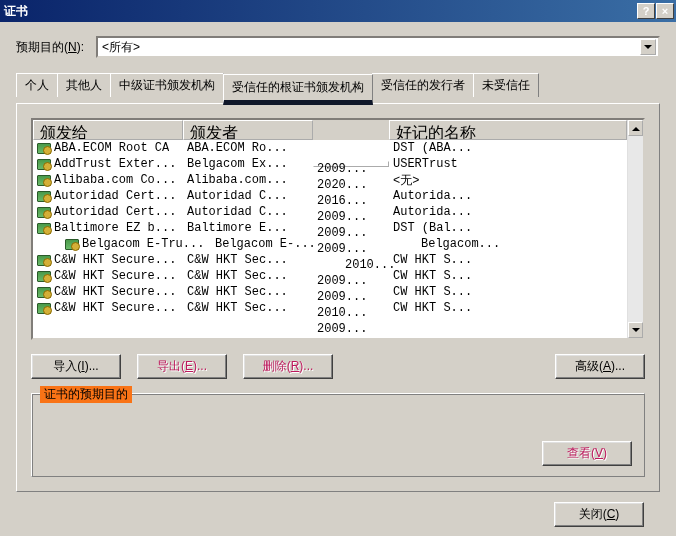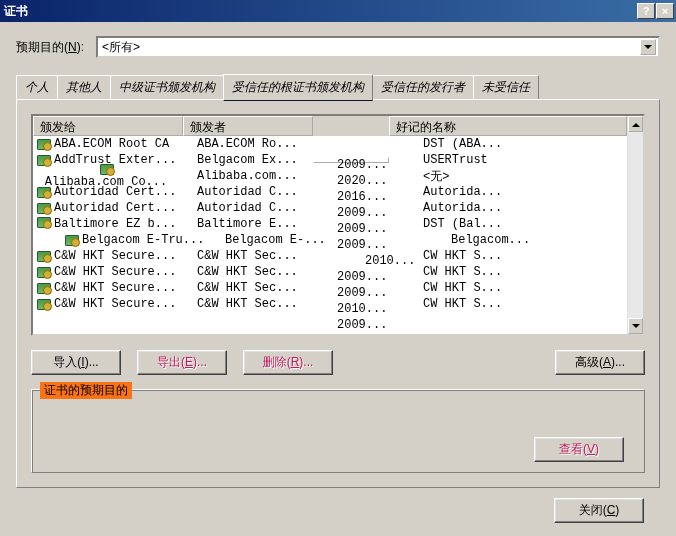--- a/index.html
+++ b/index.html
@@ -44,38 +44,38 @@
 }
 .purpose-select-text { flex: 1; }
 .purpose-select-btn {
   width: 16px; height: 16px;
   background: #d4d0c8;
   border: 1px outset #fff;
   display: flex; align-items: center; justify-content: center;
 }
 .purpose-select-btn::after { content: ""; border: 4px solid transparent; border-top-color: #000; margin-top: 4px; }
 
-.tabs { display: flex; align-items: center; position: relative; z-index: 2; font-style: italic; }
+.tabs { display: flex; align-items: flex-start; position: relative; z-index: 2; }
 .tab {
   background: #d4d0c8;
   border: 1px solid #808080;
   border-bottom: none;
   border-top-color: #fff; border-left-color: #fff;
   padding: 3px 8px;
   margin-right: -1px;
   font-size: 12px;
   white-space: nowrap;
   position: relative;
   top: 1px;
 }
 .tab.active {
   padding: 4px 8px 4px 8px;
   top: 2px;
   z-index: 3;
-  border-bottom: 1px solid #0f172a;
+  border-bottom: 5px solid #0f172a;
 }
 .tab-panel {
   border: 1px solid #808080;
   border-top-color: #fff; border-left-color: #fff;
   padding: 14px;
   position: relative;
   z-index: 1;
 }
 .listview {
   background: #fff;
@@ -94,29 +94,29 @@
   border: 1px outset #fff;
   display: flex; align-items: center; justify-content: center;
 }
 .lv-scroll-btn.up::after { content:""; border:4px solid transparent; border-bottom-color:#000; margin-bottom:3px;}
 .lv-scroll-btn.down::after { content:""; border:4px solid transparent; border-top-color:#000; margin-top:3px;}
 .lv-scroll-track { flex:1; background:#e8e8e8; }
 .lv-header { display:flex; background:#d4d0c8; height:20px; }
 .lv-hcol {
   border: 1px outset #fff;
   padding: 2px 6px;
-  font-size: 12px;
+  font-size: 16px;
   overflow: hidden; white-space: nowrap;
 }
 .c1 { width: 150px; }
 .c2 { width: 130px; }
 .c3 { width: 76px; margin-top: 41px; }
 .c4 { flex: 1; }
 .lv-rows { }
-.lv-row { display:flex; height:16px; align-items:center; font-family: "Courier New", monospace; font-size: 12px; gap: 10px; }
+.lv-row { display:flex; height:16px; align-items:center; font-family: "Courier New", monospace; font-size: 12px; }
 .lv-row span { overflow:hidden; white-space:nowrap; padding: 0 4px; }
 .cert-icon {
   display:inline-block; width:14px; height:11px;
   background: linear-gradient(#4a9a4a, #6aba6a);
   border: 1px solid #2a5a2a;
   border-radius: 1px;
   margin: 0 3px 0 4px;
   flex-shrink: 0;
   position: relative;
 }
@@ -143,21 +143,21 @@
   box-shadow: inset 1px 1px 0 #808080;
   margin-top: 14px;
   padding: 18px 12px 10px 12px;
   position: relative;
   height: 84px;
 }
 .groupbox-title {
   position: absolute; top: -8px; left: 8px;
   background: #f97316; padding: 0 4px;
 }
-.groupbox .view-btn { position:absolute; right:20px; bottom:10px; }
+.groupbox .view-btn { position:absolute; right:12px; bottom:10px; }
 .footer { display:flex; justify-content:flex-end; padding: 10px 16px 0 16px; }
 u { text-decoration: underline; }
 </style>
 </head>
 <body>
 
 <div class="titlebar">
   <span class="titlebar-text">证书</span>
   <div class="titlebar-btns">
     <div class="titlebar-btn">?</div>
@@ -208,21 +208,21 @@
             <div class="lv-row">
               <span class="c1" style="display:flex;align-items:center;padding-left:0;">
                 <i class="cert-icon"></i>
                 <span style="padding:0;">AddTrust Exter...</span>
               </span>
               <span class="c2">Belgacom Ex...</span>
               <span class="c3">2020...</span>
               <span class="c4">USERTrust</span>
             </div>
             <div class="lv-row">
-              <span class="c1" style="display:flex;align-items:center;padding-left:0;flex-direction:column;">
+              <span class="c1" style="display:flex;align-items:center;padding-left:0;">
                 <i class="cert-icon"></i>
                 <span style="padding:0;">Alibaba.com Co...</span>
               </span>
               <span class="c2">Alibaba.com...</span>
               <span class="c3">2016...</span>
               <span class="c4">&lt;无&gt;</span>
             </div>
             <div class="lv-row">
               <span class="c1" style="display:flex;align-items:center;padding-left:0;">
                 <i class="cert-icon"></i>
@@ -235,21 +235,21 @@
             <div class="lv-row">
               <span class="c1" style="display:flex;align-items:center;padding-left:0;">
                 <i class="cert-icon"></i>
                 <span style="padding:0;">Autoridad Cert...</span>
               </span>
               <span class="c2">Autoridad C...</span>
               <span class="c3">2009...</span>
               <span class="c4">Autorida...</span>
             </div>
             <div class="lv-row">
-              <span class="c1" style="display:flex;padding-left:0;">
+              <span class="c1" style="display:flex;align-items:center;padding-left:0;">
                 <i class="cert-icon"></i>
                 <span style="padding:0;">Baltimore EZ b...</span>
               </span>
               <span class="c2">Baltimore E...</span>
               <span class="c3">2009...</span>
               <span class="c4">DST (Bal...</span>
             </div>
             <div class="lv-row">
               <span class="c1" style="display:flex;align-items:center;padding-left:0;margin-left:28px;">
                 <i class="cert-icon"></i>

